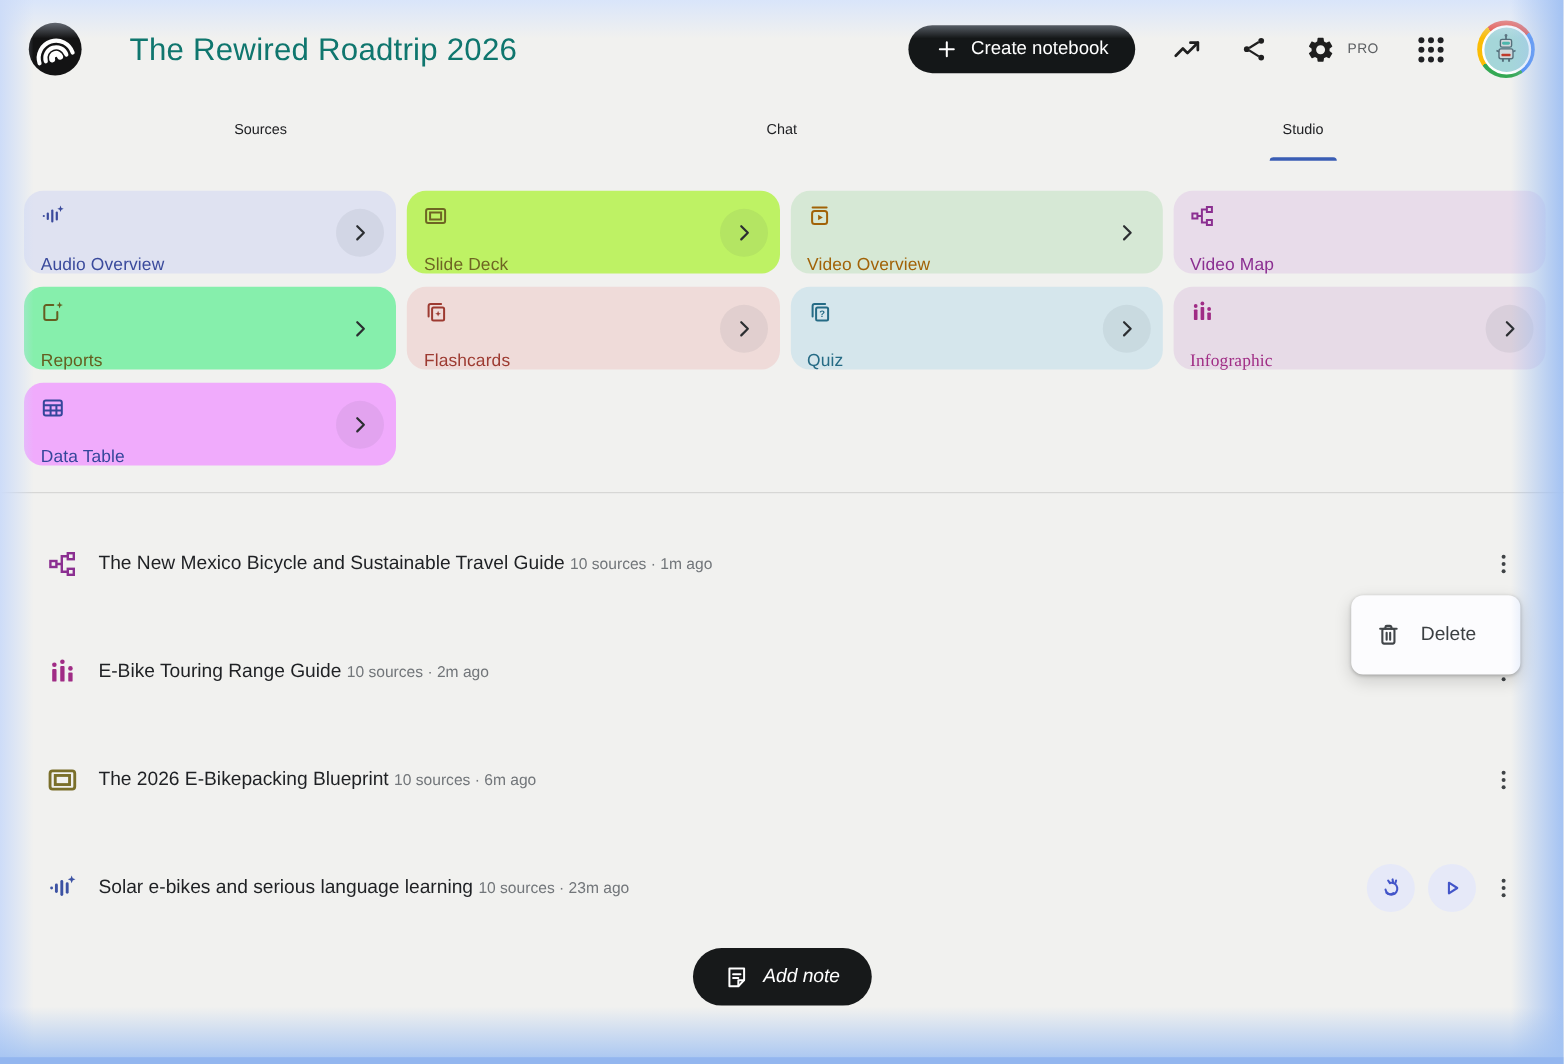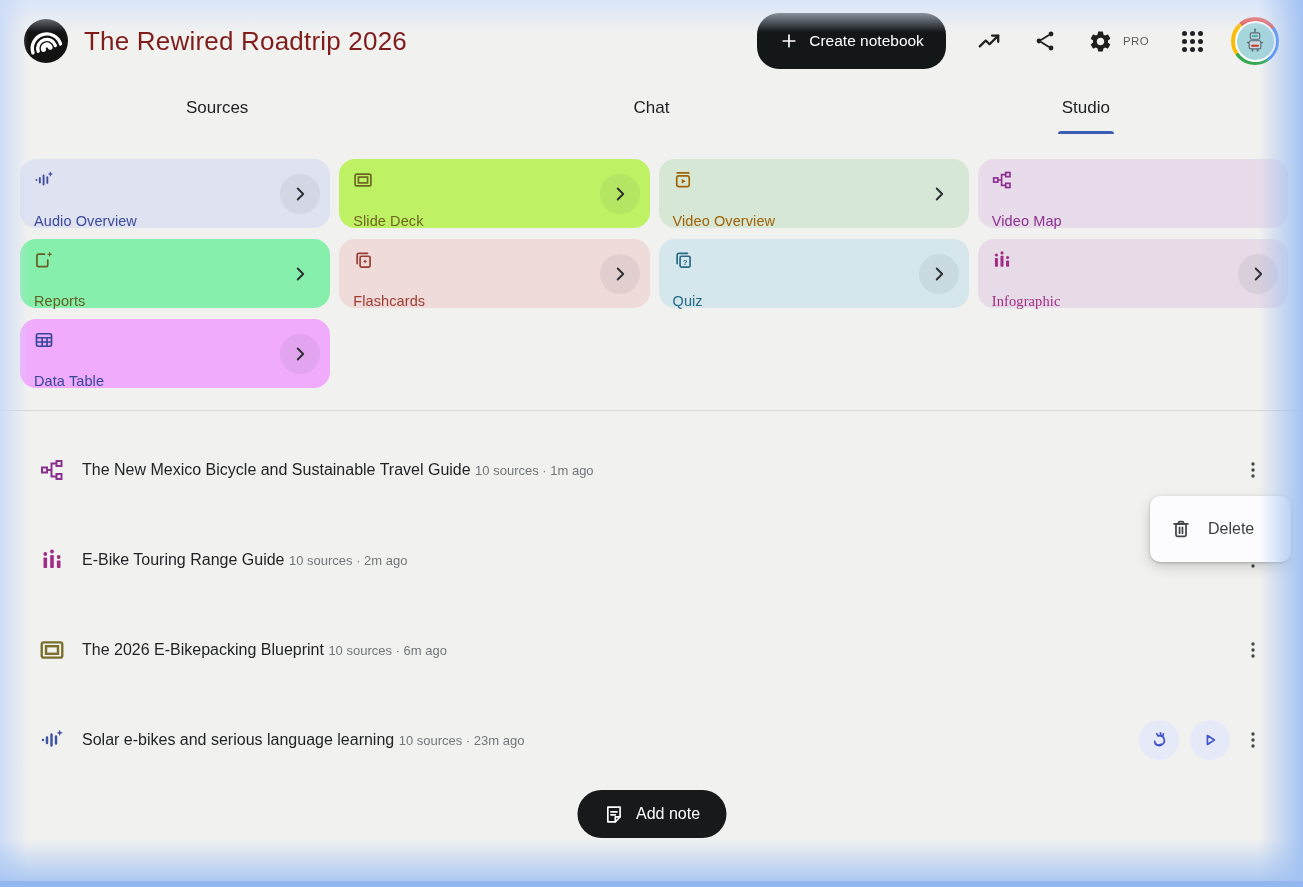--- a/index.html
+++ b/index.html
@@ -14,33 +14,33 @@
   .glow { position:absolute; pointer-events:none; z-index:60; }
   .glow-top { top:0; left:0; right:0; height:32px; background:linear-gradient(#d9e5fa, rgba(217,229,250,0)); }
   .glow-left { top:0; left:0; bottom:0; width:28px; background:linear-gradient(90deg, #cddcf8, rgba(205,220,248,0)); }
   .glow-right { top:0; right:0; bottom:0; width:44px; background:linear-gradient(270deg, #a3c2f3, rgba(163,194,243,0)); }
   .glow-bottom { left:0; right:0; bottom:0; height:48px; background:linear-gradient(rgba(165,196,243,0), #a3c3f2); }
   .glow-bottom-strip { left:0; right:0; bottom:0; height:6px; background:#93b6ef; }
 
   
   .header { position:absolute; top:0; left:0; right:0; height:82px; display:flex; align-items:center; padding:0 24px; z-index:10; }
   .logo { width:44px; height:44px; flex:none; cursor:pointer; }
-  .app-title { font-size:26px; color:#7f1d1d; margin-left:16px; letter-spacing:.2px; white-space:nowrap; }
+  .app-title { font-size:26px; color:#0f766e; margin-left:40px; letter-spacing:.2px; white-space:nowrap; }
   .header-spacer { flex:1; }
-  .create-btn { height:56px; border-radius:22px; background:#141718; color:#fff; display:flex; align-items:center; gap:10px; padding:0 22px; font-size:15.5px; font-weight:500; border:none; cursor:pointer; }
+  .create-btn { height:40px; border-radius:22px; background:#141718; color:#fff; display:flex; align-items:center; gap:10px; padding:0 22px; font-size:15.5px; font-weight:500; border:none; cursor:pointer; }
   .hicon { width:26px; height:26px; margin-left:30px; color:#1f1f1f; display:flex; align-items:center; justify-content:center; cursor:pointer; flex:none; }
   .pro { font-size:11.5px; font-weight:500; color:#5c5f62; letter-spacing:.4px; margin-left:9px; }
   .apps-grid { display:grid; grid-template-columns:repeat(3,5px); grid-template-rows:repeat(3,5px); gap:3px; }
   .apps-grid i { width:5px; height:5px; border-radius:50%; background:#202124; }
   .avatar { width:48px; height:48px; border-radius:50%; margin-left:26px; background:conic-gradient(from -40deg,#e94335 0 95deg,#4285f4 95deg 185deg,#34a853 185deg 275deg,#fbbc05 275deg 360deg); display:flex; align-items:center; justify-content:center; cursor:pointer; flex:none; }
   .avatar-inner { width:41px; height:41px; border-radius:50%; background:#a5d6d9; border:2px solid #fff; display:flex; align-items:center; justify-content:center; overflow:hidden; }
 
   
   .tabs { position:absolute; top:82px; left:0; right:0; height:52px; display:flex; z-index:10; }
-  .tab { flex:1; display:flex; align-items:center; justify-content:center; font-size:17px; color:#202124; position:relative; cursor:pointer; }
+  .tab { flex:1; display:flex; align-items:center; justify-content:center; font-size:12px; color:#202124; position:relative; cursor:pointer; }
   .tab .underline { display:none; }
   .tab.active .underline { display:block; position:absolute; bottom:0; left:50%; transform:translateX(-50%); width:56px; height:3px; border-radius:3px 3px 0 0; background:#3a5db4; }
 
   
   .tools { position:absolute; top:159px; left:20px; right:15px; display:grid; grid-template-columns:repeat(4,1fr); column-gap:9px; row-gap:11px; z-index:10; }
   .card { height:69px; border-radius:16px; position:relative; padding:11px 14px; cursor:pointer; }
   .card-icon { display:block; width:20px; height:20px; }
   .card-icon svg { display:block; }
   .card-label { display:block; margin-top:23px; font-size:14.5px; font-weight:500; letter-spacing:.1px; white-space:nowrap; }
   .chev { position:absolute; right:10px; top:50%; transform:translateY(-50%); width:40px; height:40px; border-radius:50%; display:flex; align-items:center; justify-content:center; color:#2b2e31; }
@@ -53,26 +53,26 @@
   .row { height:90px; display:flex; align-items:center; padding:0 38px 0 40px; cursor:pointer; }
   .row-icon { width:24px; flex:none; display:flex; align-items:center; justify-content:center; }
   .row-text { margin-left:18px; flex:1; min-width:0; }
   .row-title { font-size:16px; color:#1f2124; margin-bottom:4px; white-space:nowrap; }
   .row-meta { font-size:13px; color:#72767a; }
   .row-actions { display:flex; align-items:center; gap:11px; flex:none; }
   .circle-btn { width:40px; height:40px; border-radius:50%; background:#e6e9f8; display:flex; align-items:center; justify-content:center; color:#4355c9; border:none; cursor:pointer; }
   .kebab { width:24px; height:24px; display:flex; align-items:center; justify-content:center; color:#3f4346; cursor:pointer; background:none; border:none; }
 
   
-  .menu { position:absolute; top:496px; right:12px; width:141px; background:#fcfcfe; border-radius:10px; box-shadow:0 1px 3px rgba(0,0,0,.22), 0 5px 14px rgba(0,0,0,.16); z-index:40; padding:10px 0; }
+  .menu { position:absolute; top:496px; right:36px; width:141px; background:#fcfcfe; border-radius:10px; box-shadow:0 1px 3px rgba(0,0,0,.22), 0 5px 14px rgba(0,0,0,.16); z-index:40; padding:10px 0; }
   .menu-item { display:flex; align-items:center; gap:16px; padding:12px 20px; cursor:pointer; color:#414549; }
   .menu-item span.label { font-size:16px; color:#3c4043; }
 
   
-  .add-note { position:absolute; top:790px; left:50%; transform:translateX(-50%); height:48px; border-radius:26px; background:#17191a; color:#fff; display:flex; align-items:center; gap:12px; padding:0 26px; font-size:16px; font-weight:500; border:none; cursor:pointer; z-index:10; }
+  .add-note { position:absolute; top:790px; left:50%; transform:translateX(-50%); height:48px; border-radius:26px; background:#17191a; color:#fff; display:flex; align-items:center; gap:12px; padding:0 26px; font-size:16px; font-weight:500; border:none; cursor:pointer; z-index:10;font-style:italic; }
 
   svg { overflow:visible; }
 </style>
 </head>
 <body>
 
 <div class="header">
   <div class="logo">
     <svg width="44" height="44" viewBox="0 0 44 44">
       <circle cx="22" cy="22" r="22" fill="#131314"></circle>

